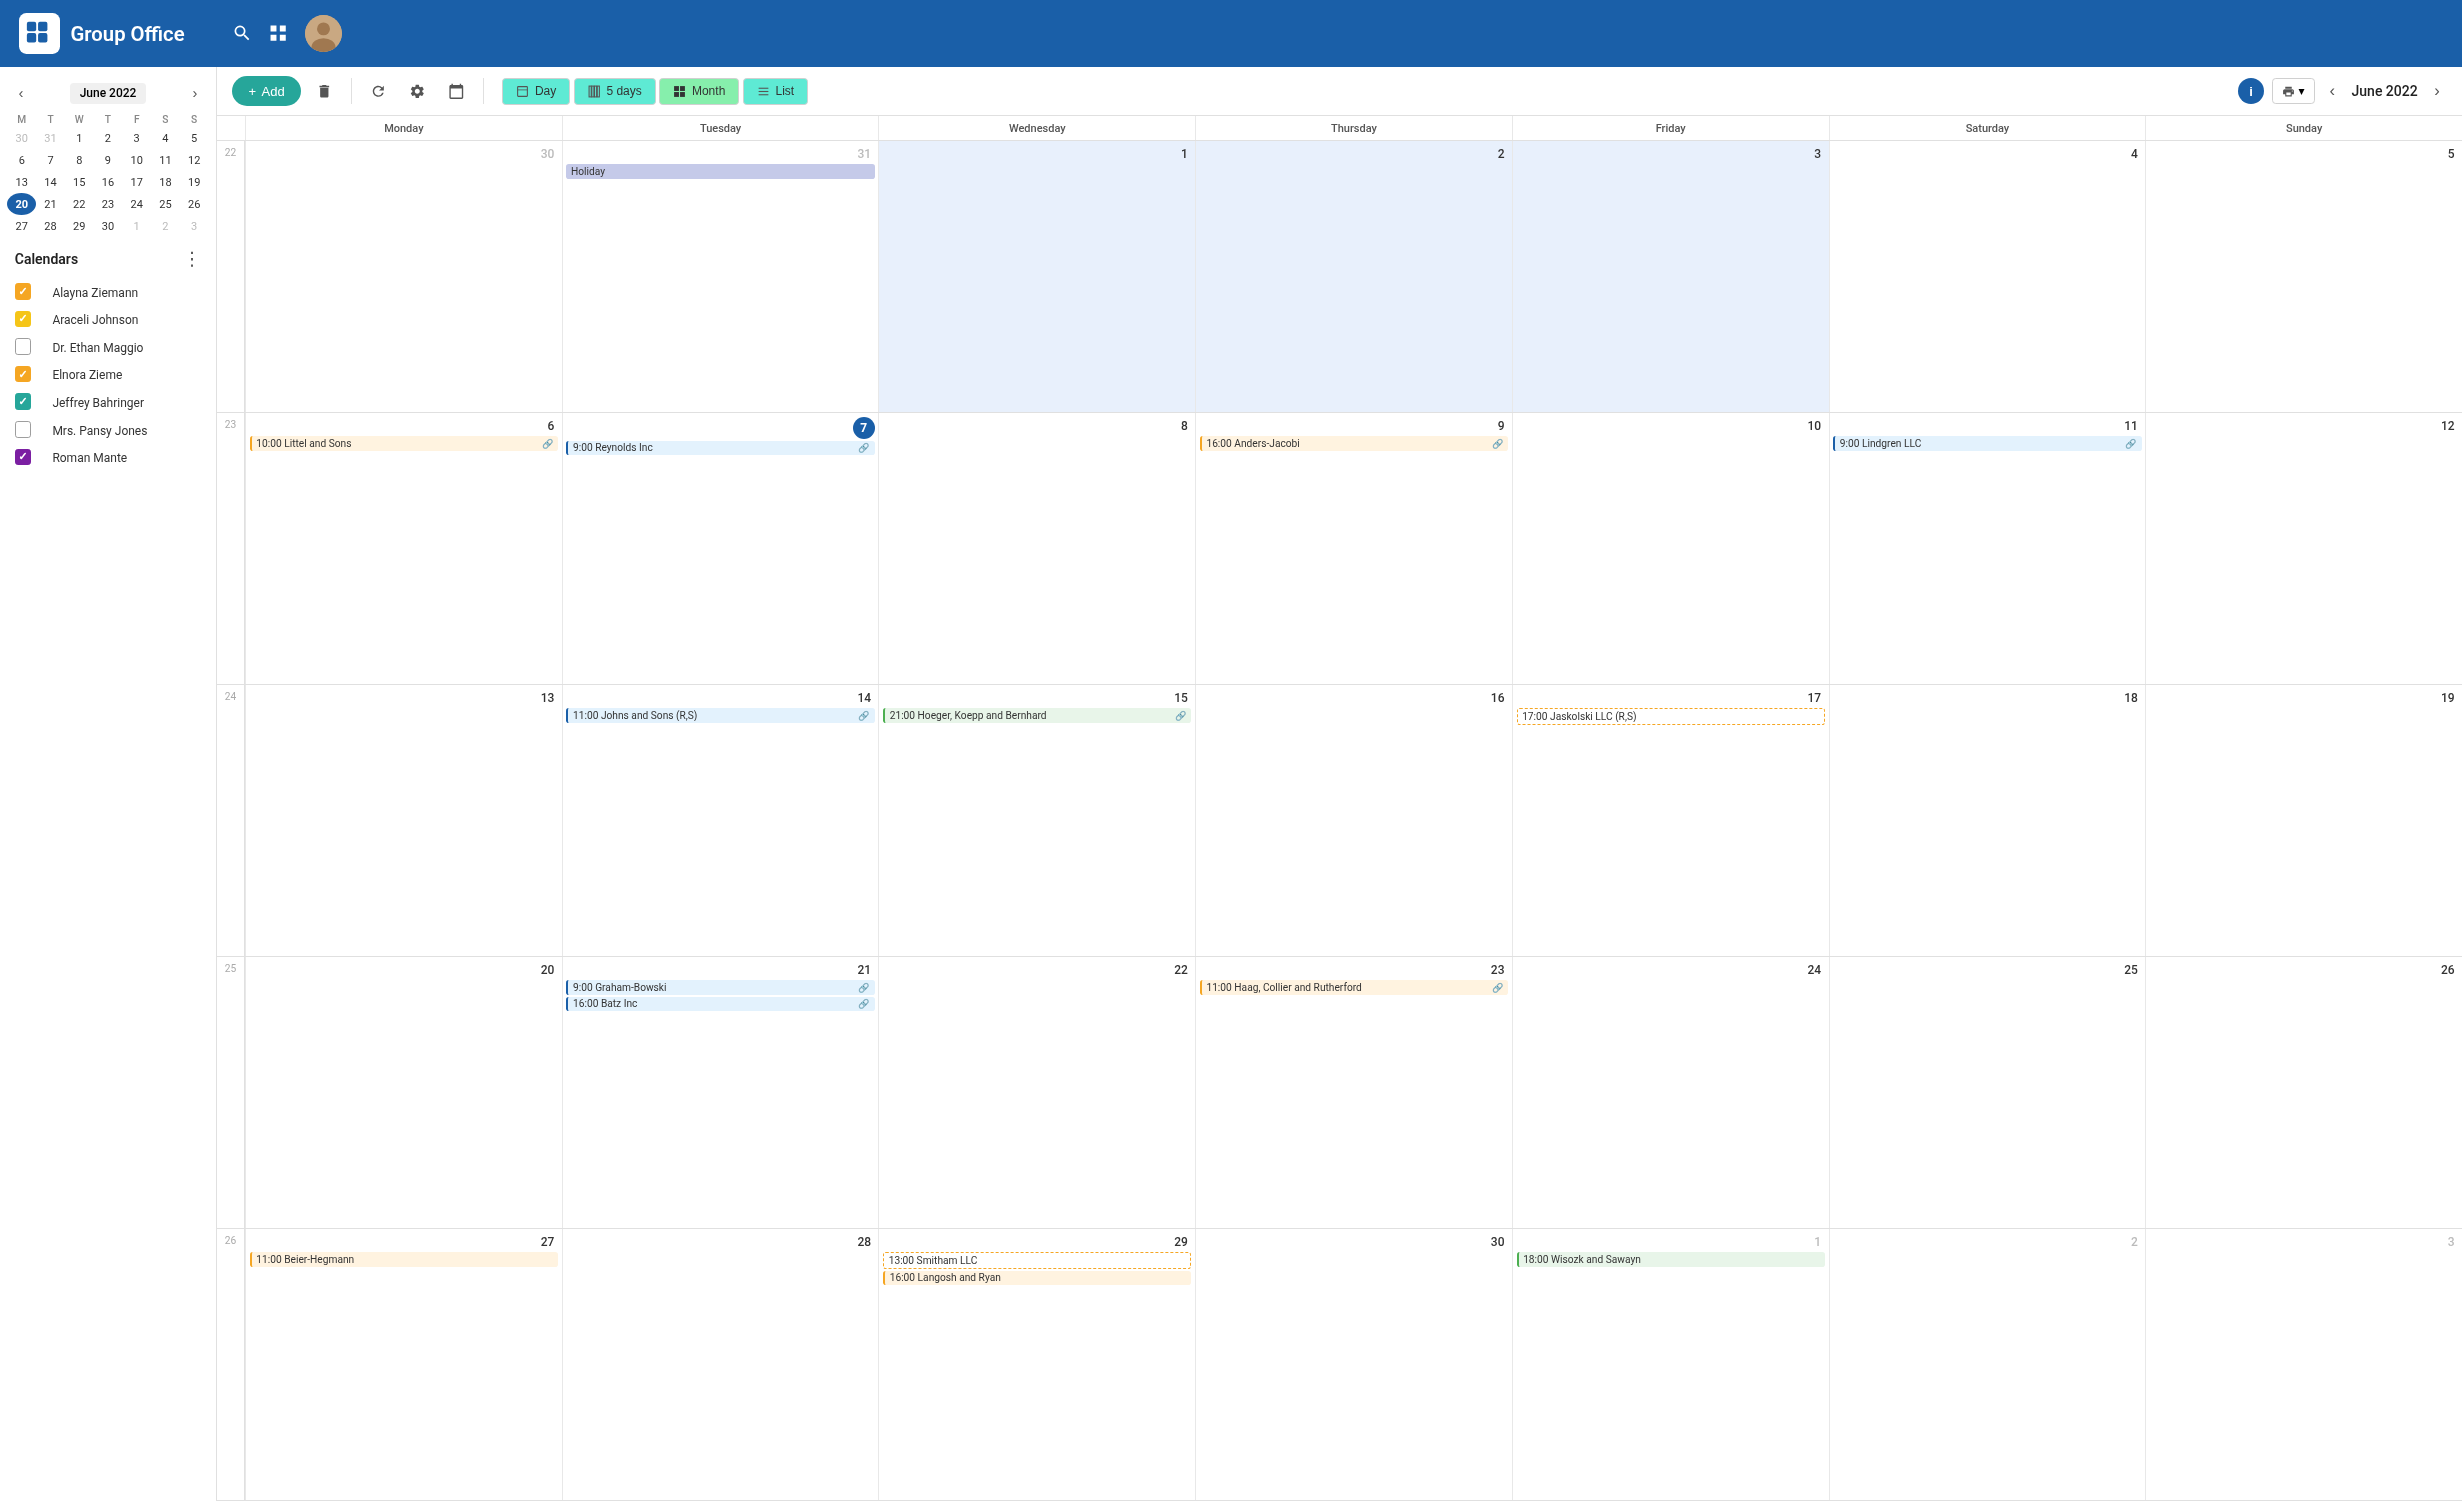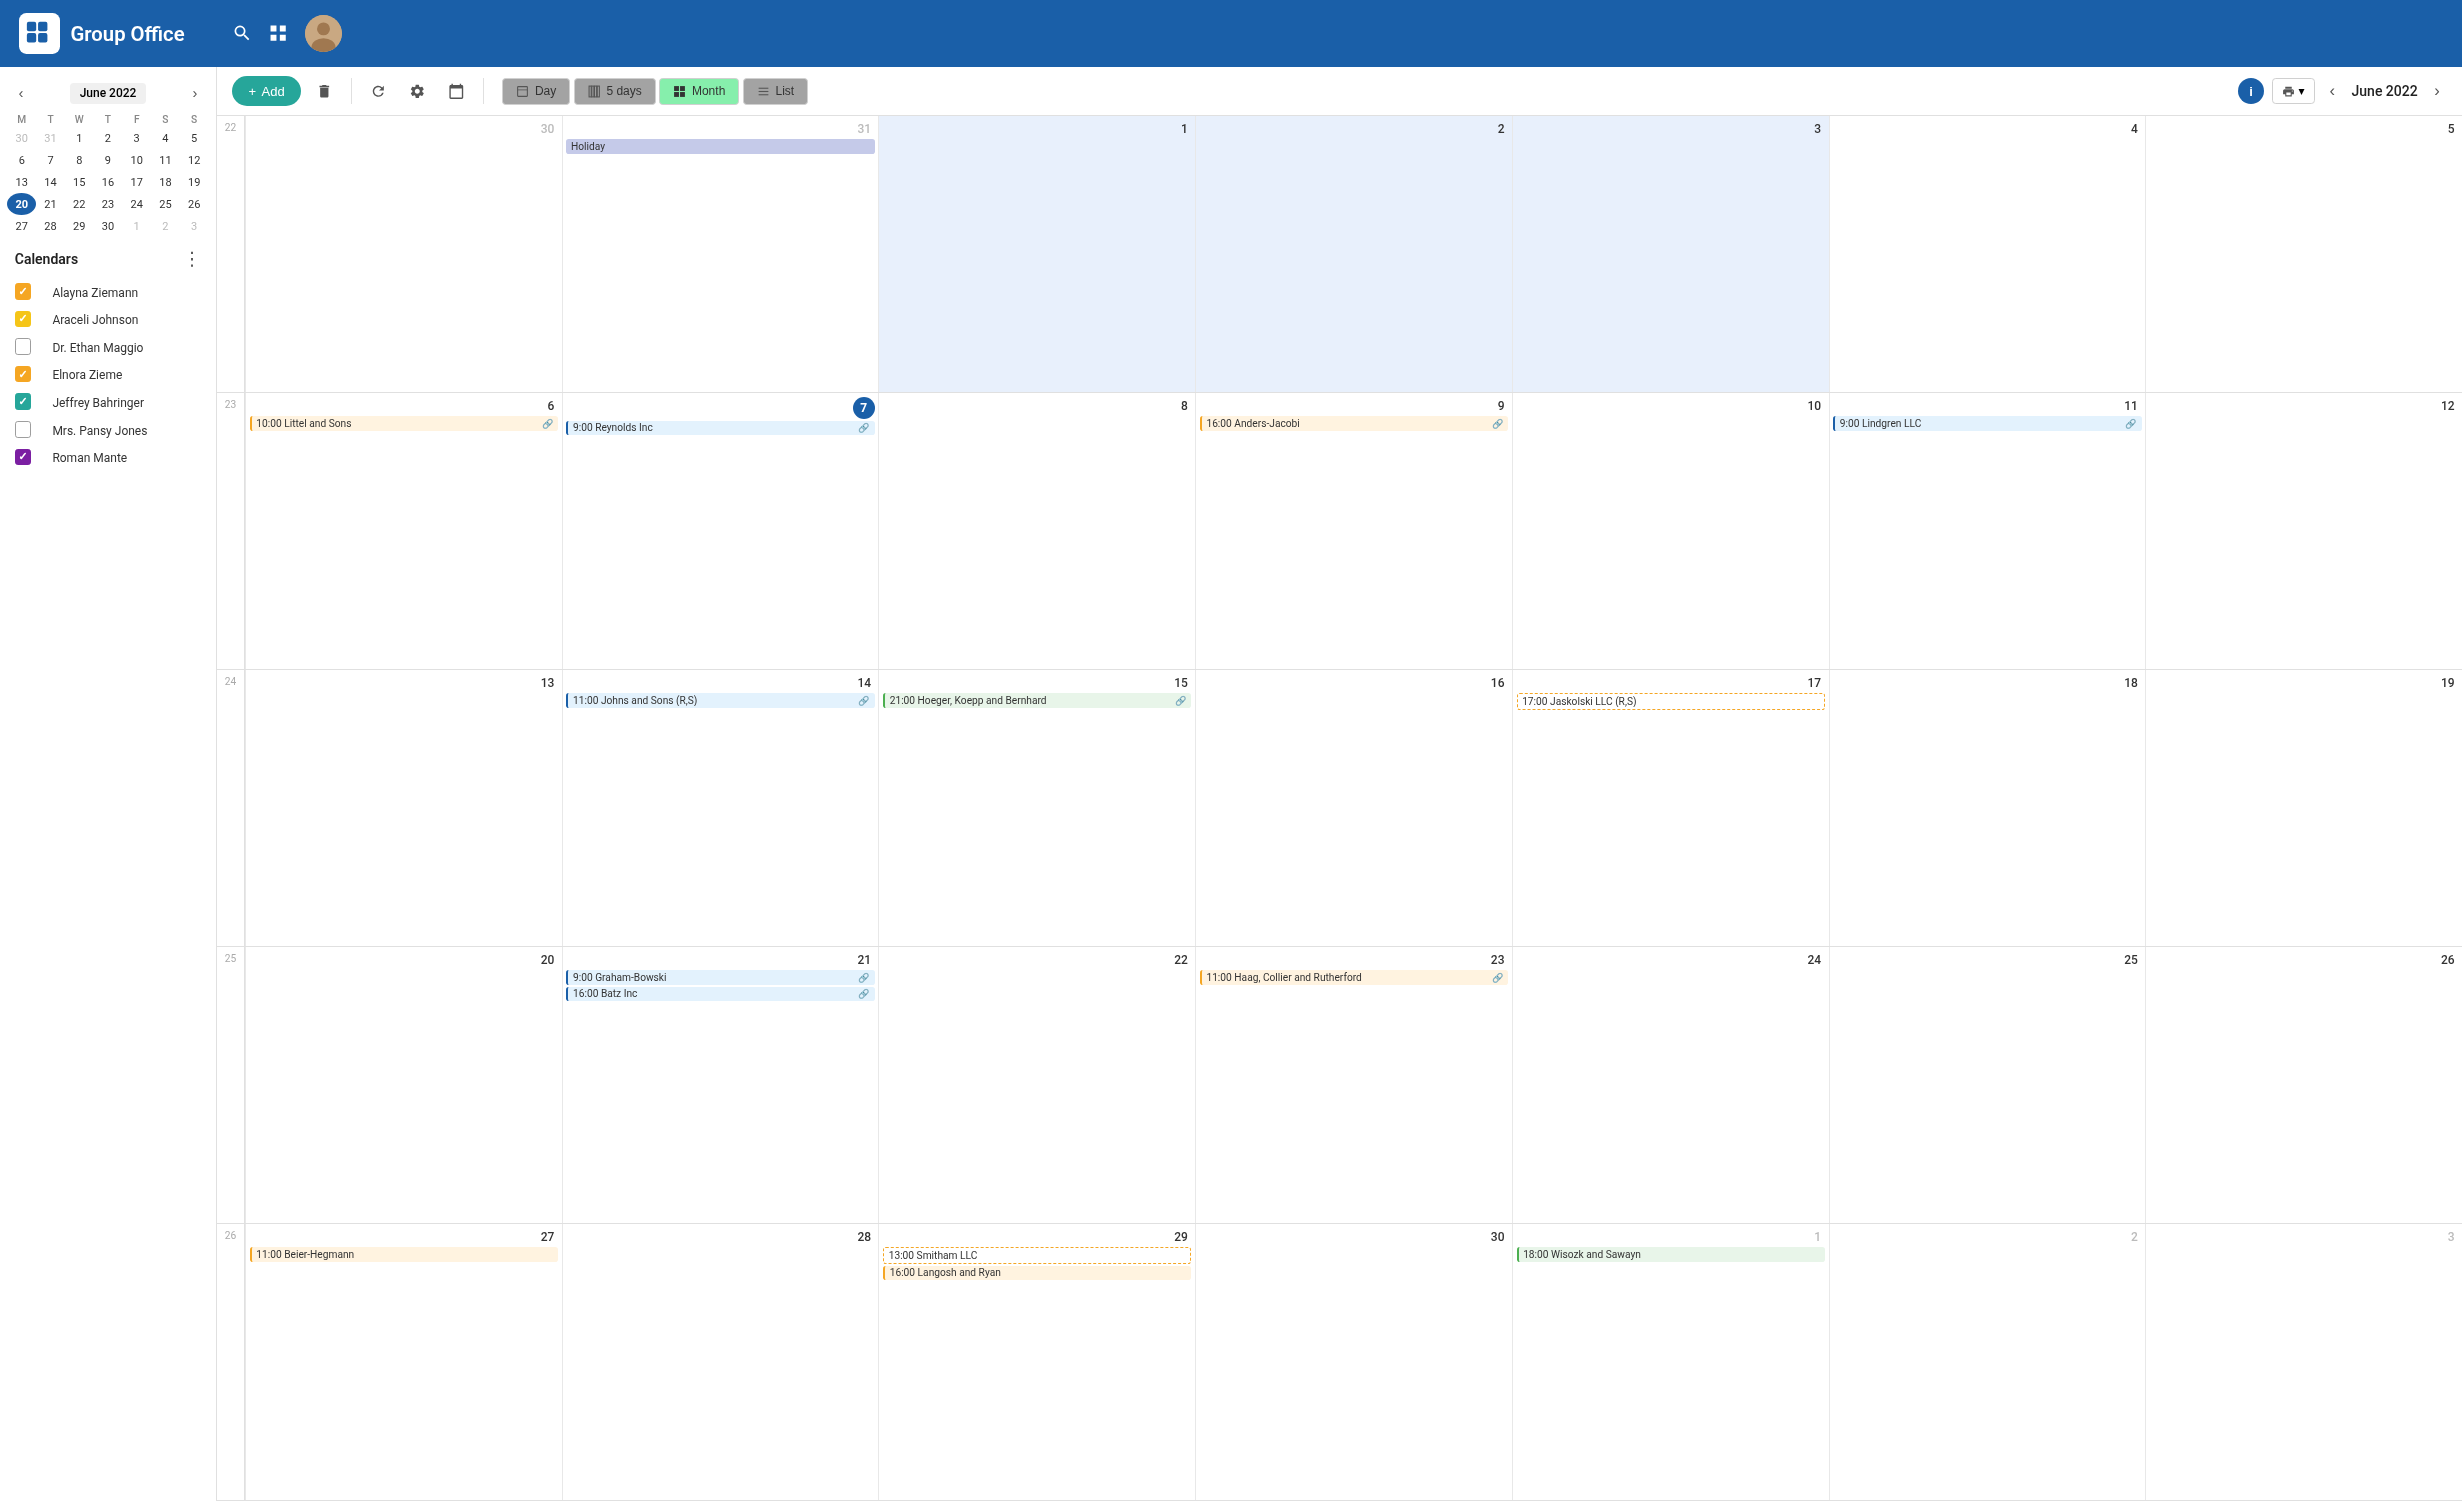--- a/index.html
+++ b/index.html
@@ -242,21 +242,21 @@
       align-items: center;
     }
     .toolbar-sep { width: 0.9px; height: 26px; background: #e0e0e0; margin: 0 3.7px; }
     .view-btns { display: flex; gap: 3.7px; margin-left: 7.4px; }
     .view-btn {
       display: flex;
       align-items: center;
       gap: 5.5px;
       padding: 5.5px 13px;
       border: 0.9px solid #d0d0d0;
-      background: #a3a3a3;
+      background: #5eead4;
       border-radius: 3.7px;
       cursor: pointer;
       font-size: 12px;
       color: #333;
     }
     .view-btn.active {
       background: #86efac;
       font-weight: 500;
     }
     .toolbar-right {
@@ -597,20 +597,30 @@
         </button>
         <div class="nav-month">
           <button class="btn-icon" style="font-size:16.6px;padding:3.7px 7.4px;">‹</button>
           <span class="nav-month-label">June 2022</span>
           <button class="btn-icon" style="font-size:16.6px;padding:3.7px 7.4px;">›</button>
         </div>
       </div>
     </div>
 
     <div class="cal-grid-wrap">
+      <div class="cal-days-header">
+        <div class="cal-week-num-header"></div>
+        <div class="cal-day-header">Monday</div>
+        <div class="cal-day-header">Tuesday</div>
+        <div class="cal-day-header">Wednesday</div>
+        <div class="cal-day-header">Thursday</div>
+        <div class="cal-day-header">Friday</div>
+        <div class="cal-day-header">Saturday</div>
+        <div class="cal-day-header">Sunday</div>
+      </div>
       <div class="cal-rows" id="cal-rows">
           <div class="cal-row">
             <div class="cal-week-num">22</div>
             <div class="cal-cell other-month">
               <div class="day-num">30</div>
             </div>
             <div class="cal-cell other-month">
               <div class="day-num">31</div>
               <div class="cal-events">
                 <div class="cal-event holiday">

